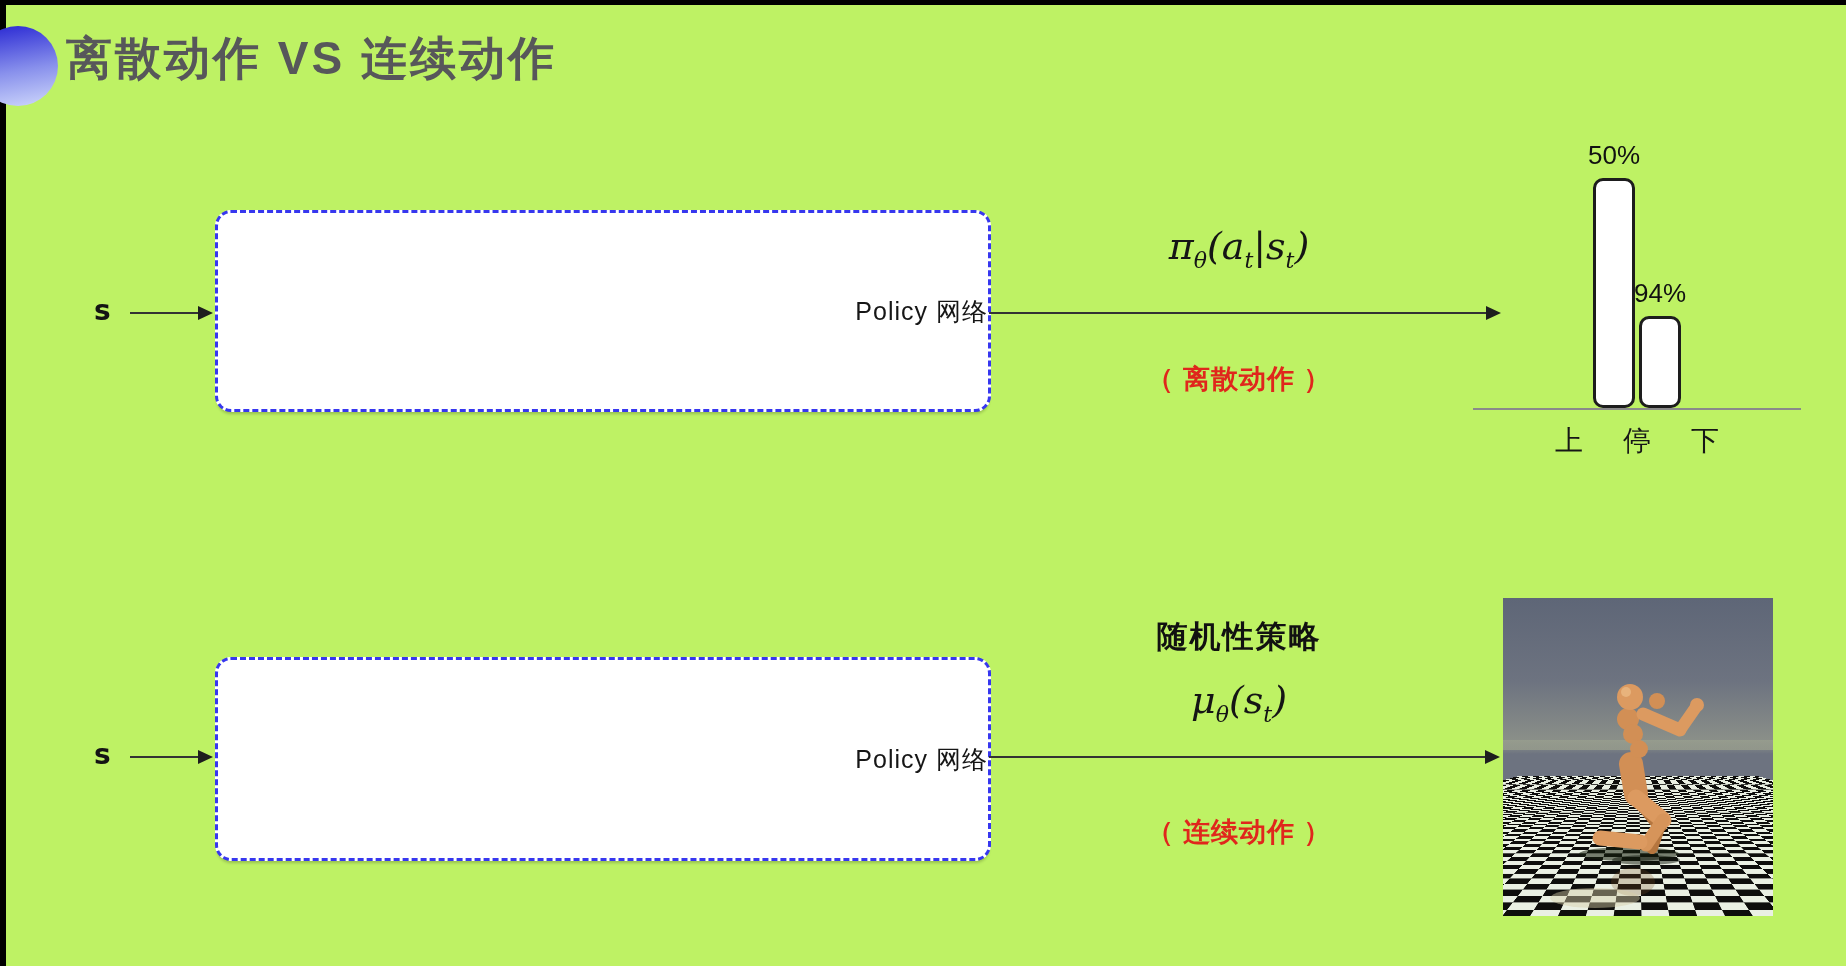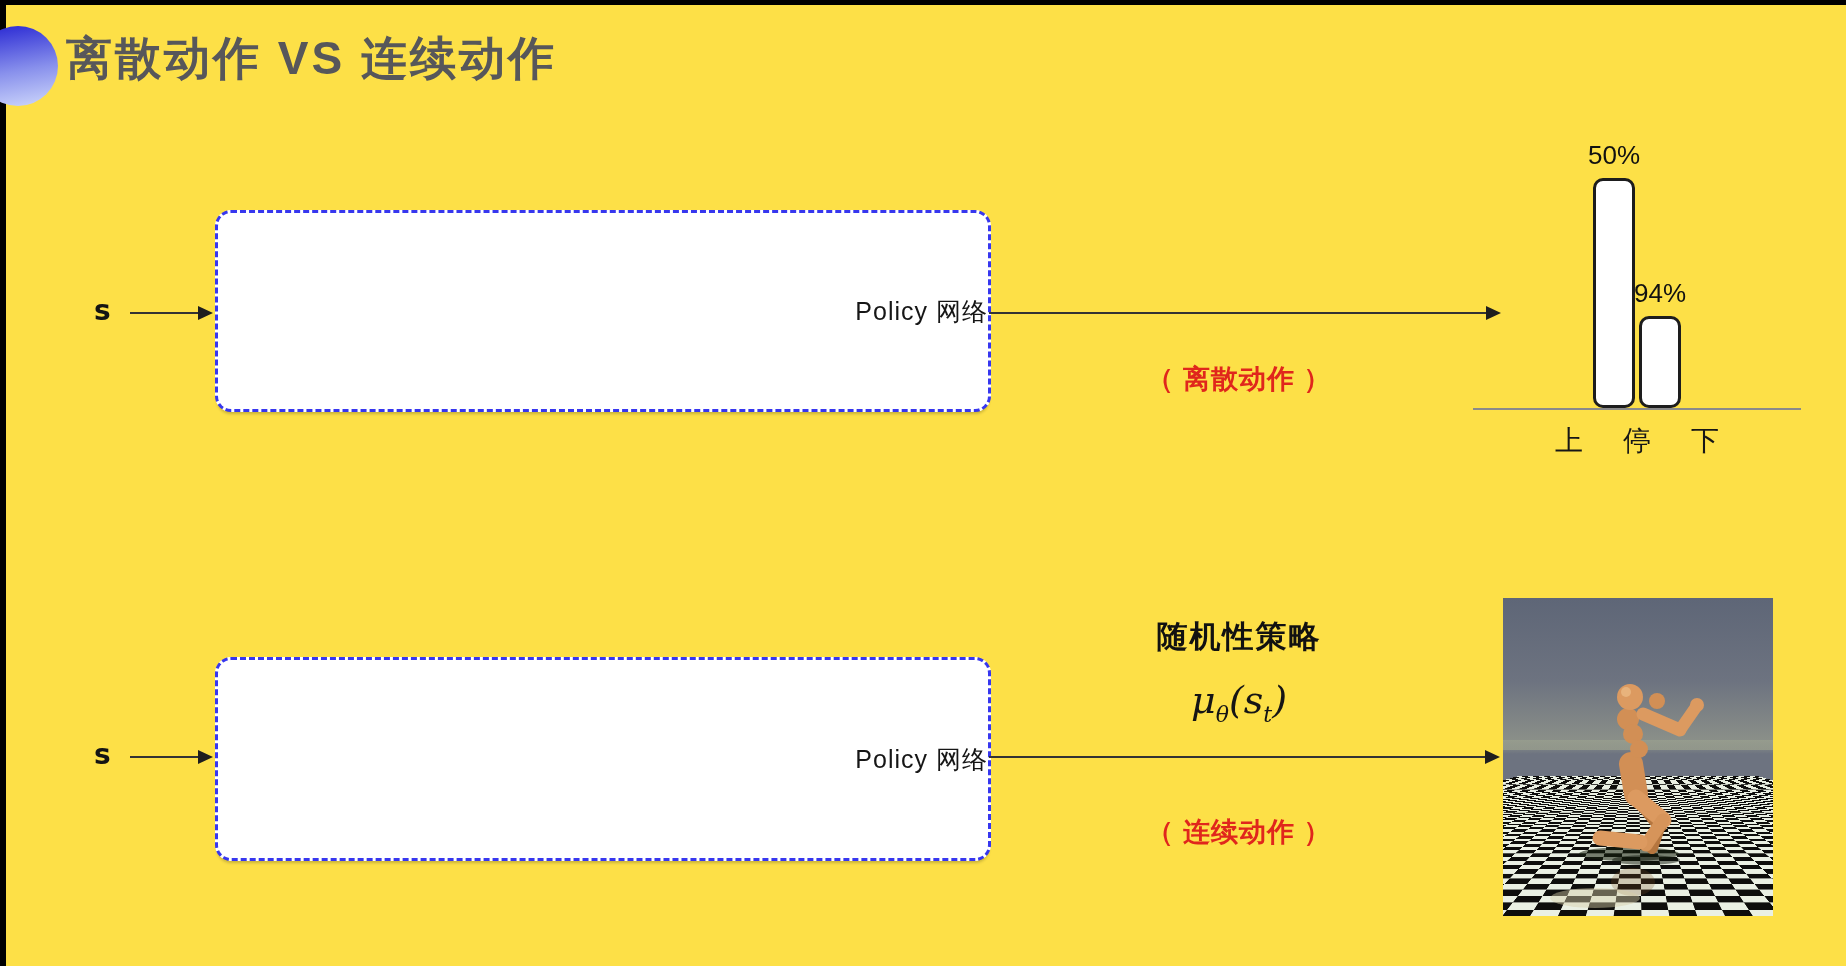--- a/index.html
+++ b/index.html
@@ -1,17 +1,17 @@
 <!DOCTYPE html>
 <html><head>
 <meta charset="utf-8">
 <style>
   html,body{margin:0;padding:0;background:#ffffff;}
   #canvas{
-    position:relative; width:1846px; height:966px; background:#fde047;
+    position:relative; width:1846px; height:966px; background:#bef264;
     overflow:hidden;
     font-family:"Liberation Sans","DejaVu Sans",sans-serif;
     color:#141414;
   }
   .bar-top{position:absolute;left:0;top:0;width:100%;height:5px;background:#000;}
   .bar-left{position:absolute;left:0;top:0;width:6px;height:100%;background:#000;}
 
   .deco-circle{
     position:absolute;left:-22px;top:26px;width:80px;height:80px;border-radius:50%;
     background:linear-gradient(170deg,#3434d6 8%,#8890ec 55%,#c9d2fa 96%);
@@ -93,20 +93,21 @@
   <div class="deco-circle"></div>
   <div class="slide-title">离散动作 VS 连续动作</div>
 
   <div class="input-s s1">s</div>
   <div class="arrow a1"></div>
   <div class="policy-box box1">
     <span class="box-label">Policy 网络</span>
   </div>
   <div class="arrow a2"></div>
 
+  <div class="formula f1"><span>π</span><sub>θ</sub><span>(a</span><sub>t</sub><span>|s</span><sub>t</sub><span>)</span></div>
   <div class="note n1" style="color: rgb(224, 38, 28);">（ 离散动作 ）</div>
 
   <div class="chart">
     <div class="plot" id="bars">
         <div class="bar-col">
           <div class="bar-value">50%</div>
           <div class="bar" style="height: 230px; background: rgb(255, 255, 255); border-color: rgb(29, 29, 29);"></div>
         </div>
         <div class="bar-col">
           <div class="bar-value">94%</div>

